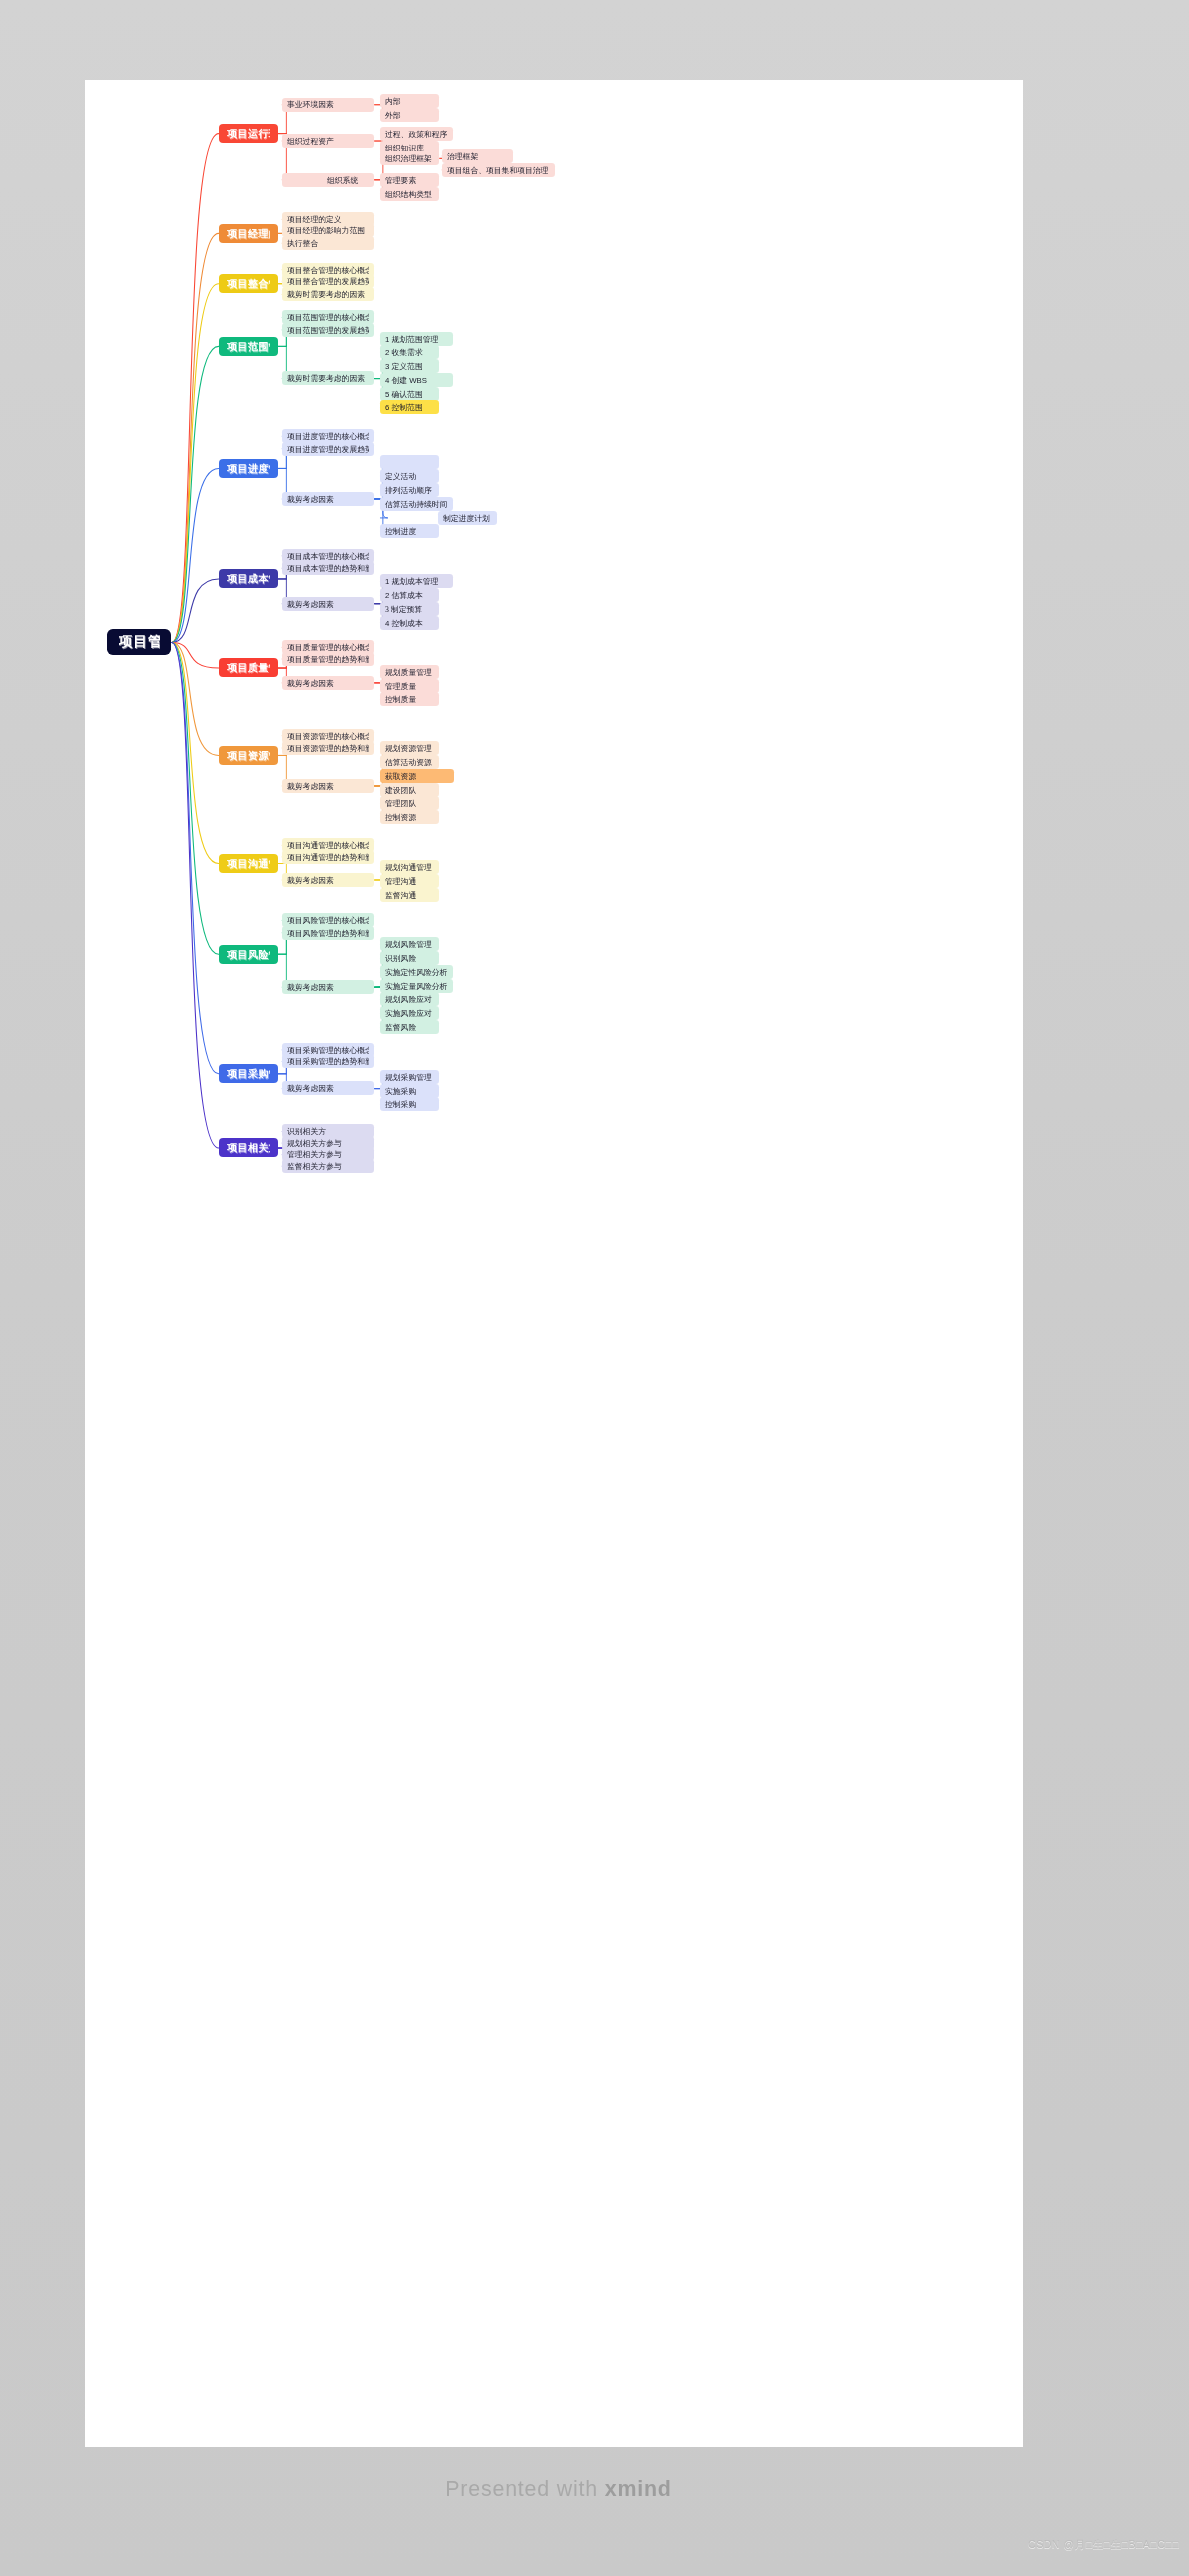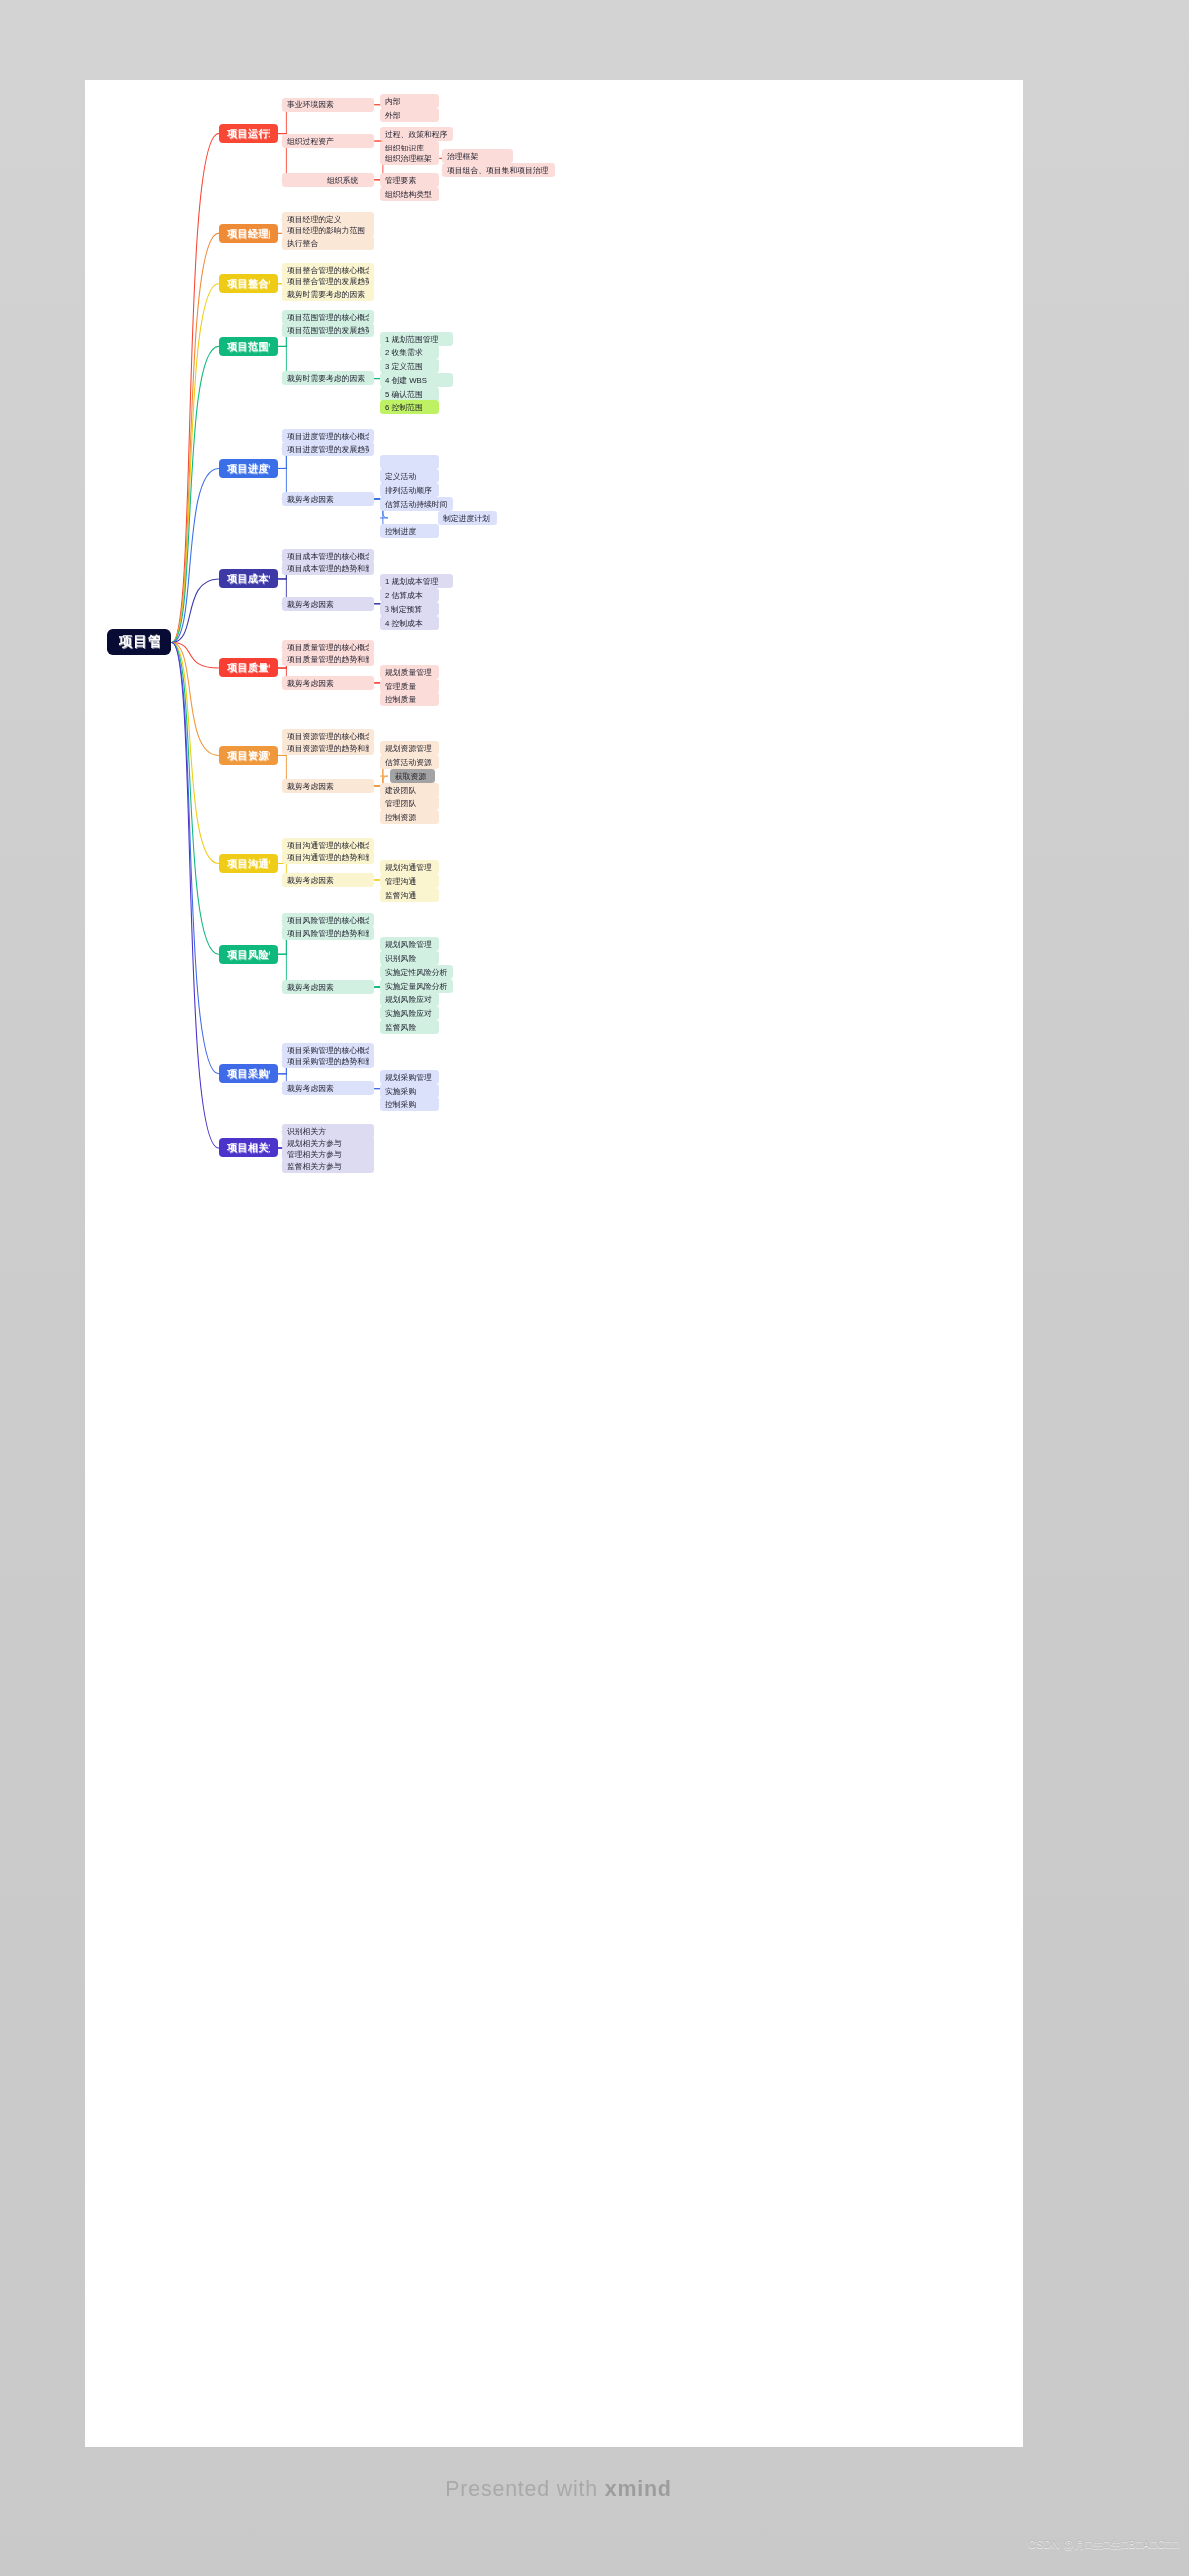--- a/index.html
+++ b/index.html
@@ -320,21 +320,21 @@
       </div>
       <div class="node l3" style="left: 295px; top: 279px; width: 59px; height: 14px; background: rgb(210, 240, 226);">
         <span style="overflow: hidden;">3 定义范围</span>
       </div>
       <div class="node l3" style="left: 295px; top: 293px; width: 73px; height: 14px; background: rgb(210, 240, 226);">
         <span style="overflow: hidden;">4 创建 WBS</span>
       </div>
       <div class="node l3" style="left: 295px; top: 307px; width: 59px; height: 14px; background: rgb(210, 240, 226);">
         <span style="overflow: hidden;">5 确认范围</span>
       </div>
-      <div class="node l3" style="left: 295px; top: 320px; width: 59px; height: 14px; background: #bef264;">
+      <div class="node l3" style="left: 295px; top: 320px; width: 59px; height: 14px; background: #fde047;">
         <span style="overflow: hidden;">6 控制范围</span>
       </div>
       <div class="node l1" style="left: 134px; top: 379px; width: 59px; height: 19px; background: rgb(59, 111, 232); color: rgb(255, 255, 255);">
         <span style="overflow: hidden;">项目进度管理</span>
       </div>
       <div class="node l2" style="left: 197px; top: 349px; width: 92px; height: 14px; background: rgb(219, 225, 250);">
         <span style="overflow: hidden;">项目进度管理的核心概念</span>
       </div>
       <div class="node l2" style="left: 197px; top: 362px; width: 92px; height: 14px; background: rgb(219, 225, 250);">
         <span style="overflow: hidden;">项目进度管理的发展趋势和新兴实践</span>
@@ -416,21 +416,21 @@
       </div>
       <div class="node l2" style="left: 197px; top: 699px; width: 92px; height: 14px; background: rgb(251, 231, 213);">
         <span style="overflow: hidden;">裁剪考虑因素</span>
       </div>
       <div class="node l3" style="left: 295px; top: 661px; width: 59px; height: 14px; background: rgb(251, 231, 213);">
         <span style="overflow: hidden;">规划资源管理</span>
       </div>
       <div class="node l3" style="left: 295px; top: 675px; width: 59px; height: 14px; background: rgb(251, 231, 213);">
         <span style="overflow: hidden;">估算活动资源</span>
       </div>
-      <div class="node l3" style="left: 305px; top: 689px; width: 45px; height: 14px; background: #a3a3a3;">
+      <div class="node l3" style="left: 295px; top: 689px; width: 74px; height: 14px; background: #fdba74;">
         <span style="overflow: hidden;">获取资源</span>
       </div>
       <div class="node l3" style="left: 295px; top: 703px; width: 59px; height: 14px; background: rgb(251, 231, 213);">
         <span style="overflow: hidden;">建设团队</span>
       </div>
       <div class="node l3" style="left: 295px; top: 716px; width: 59px; height: 14px; background: rgb(251, 231, 213);">
         <span style="overflow: hidden;">管理团队</span>
       </div>
       <div class="node l3" style="left: 295px; top: 730px; width: 59px; height: 14px; background: rgb(251, 231, 213);">
         <span style="overflow: hidden;">控制资源</span>

